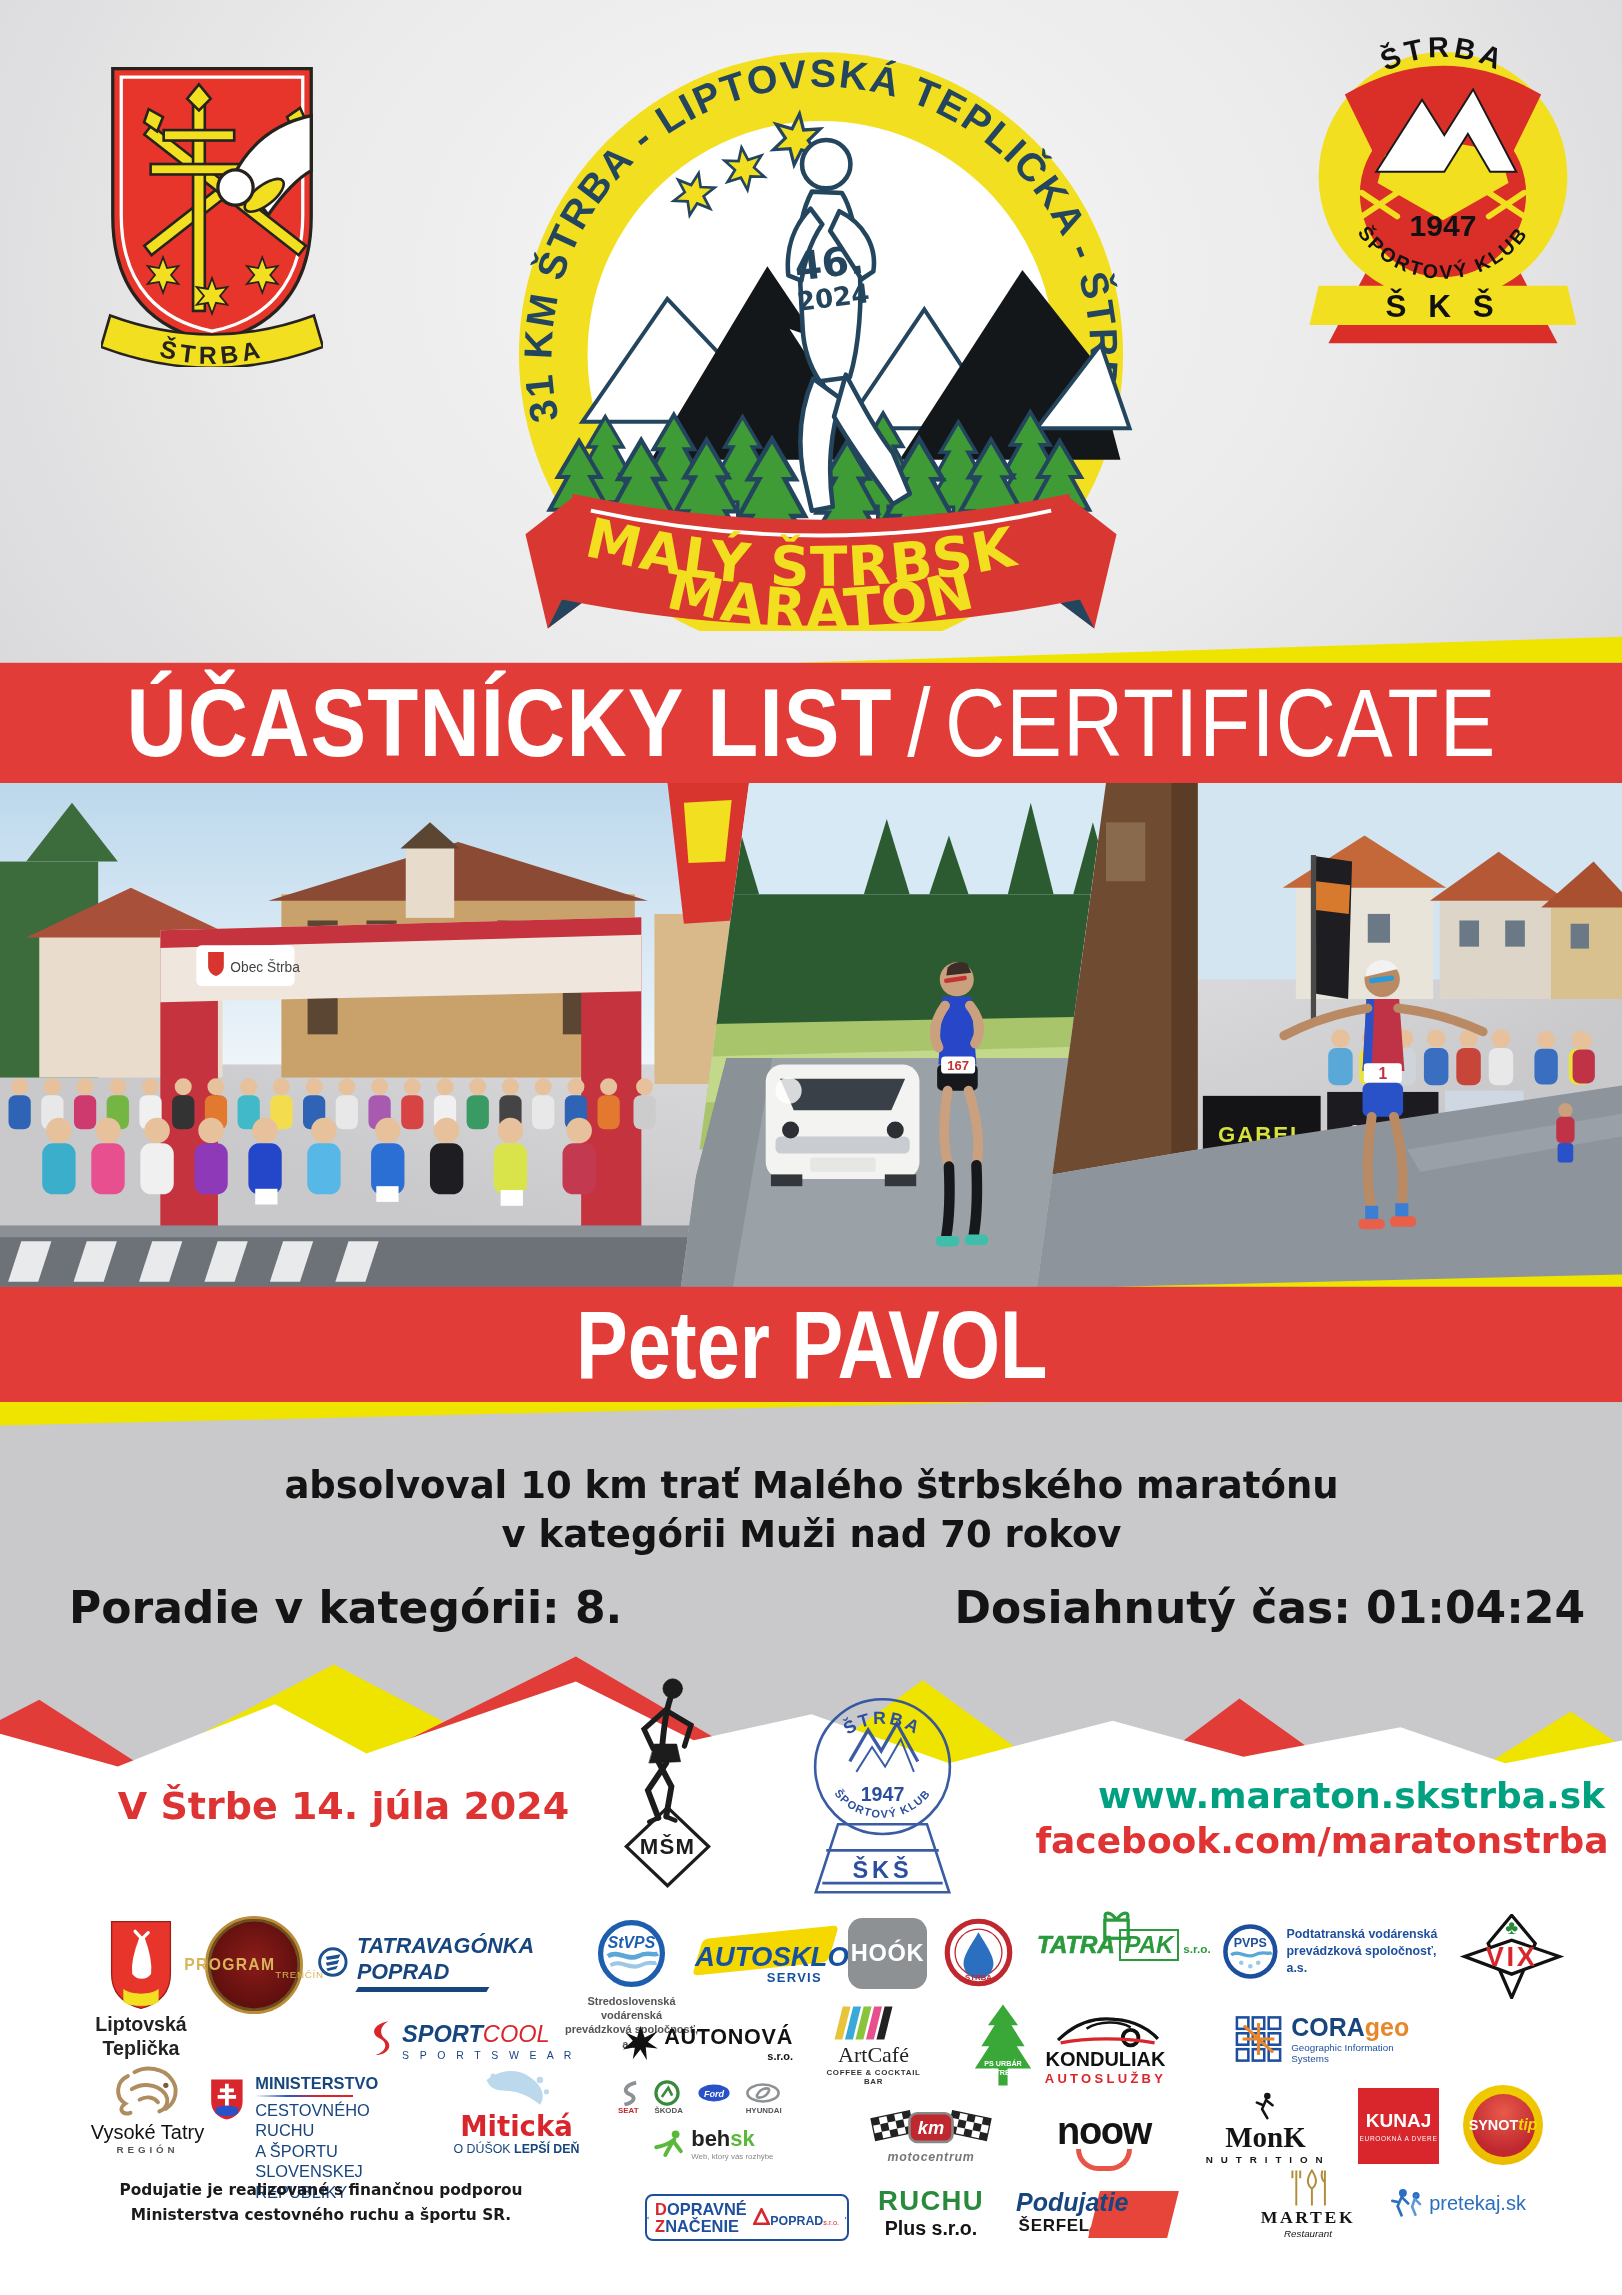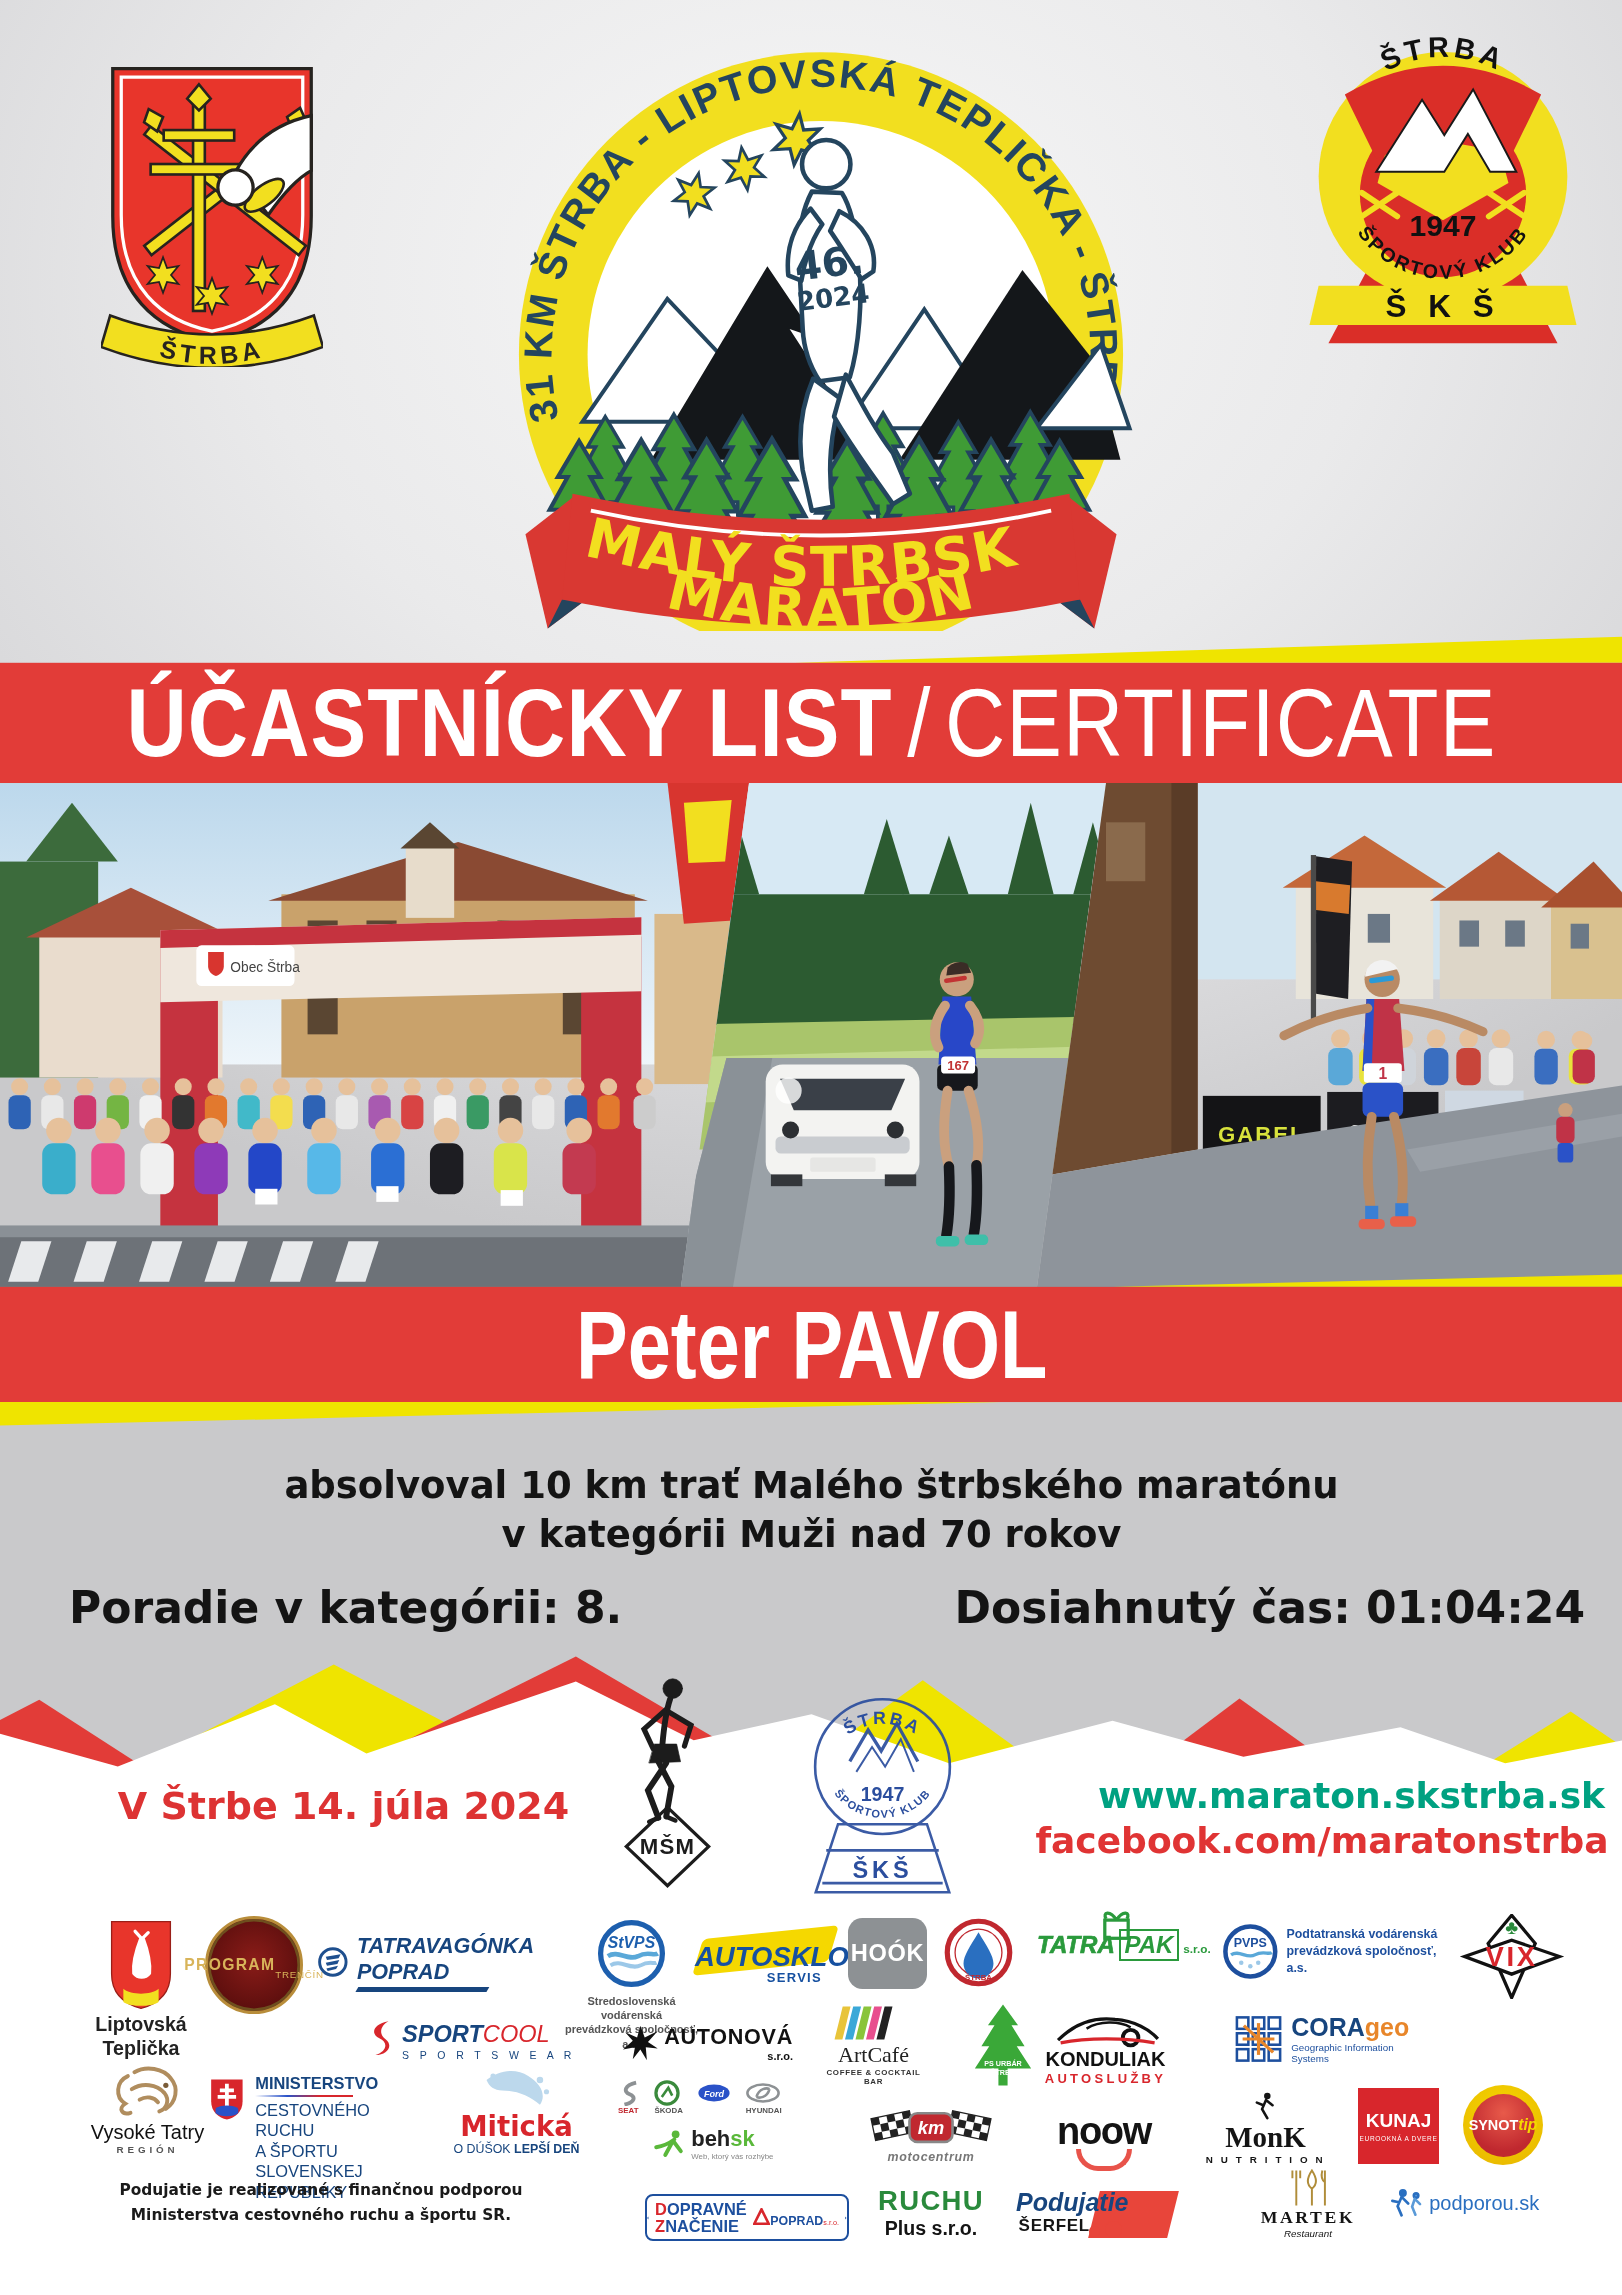--- a/index.html
+++ b/index.html
@@ -866,18 +866,18 @@
 
     <div class="sp" style="left:1391px;top:291px;width:157px;display:flex;align-items:center;gap:5.2px">
       <svg width="33" height="29" viewBox="0 0 50 44">
         <g stroke="#2a6fc0" stroke-width="4" fill="none" stroke-linecap="round">
           <circle cx="18" cy="6" r="4" fill="#2a6fc0"></circle>
           <path d="M16,12 L10,26 L16,40 M16,12 L26,22 M12,20 L2,18"></path>
           <circle cx="38" cy="10" r="3.4" fill="#5a9ad8"></circle>
           <path d="M36,15 L32,27 L37,39 M36,15 L44,23" stroke="#5a9ad8"></path>
         </g>
       </svg>
-      <div style="font-size:20px;color:#2a6fc0">podporou.sk</div>
+      <div style="font-size:20px;color:#2a6fc0">pretekaj.sk</div>
     </div>
 
   </div>
 </div>
 
 
 </body></html>

